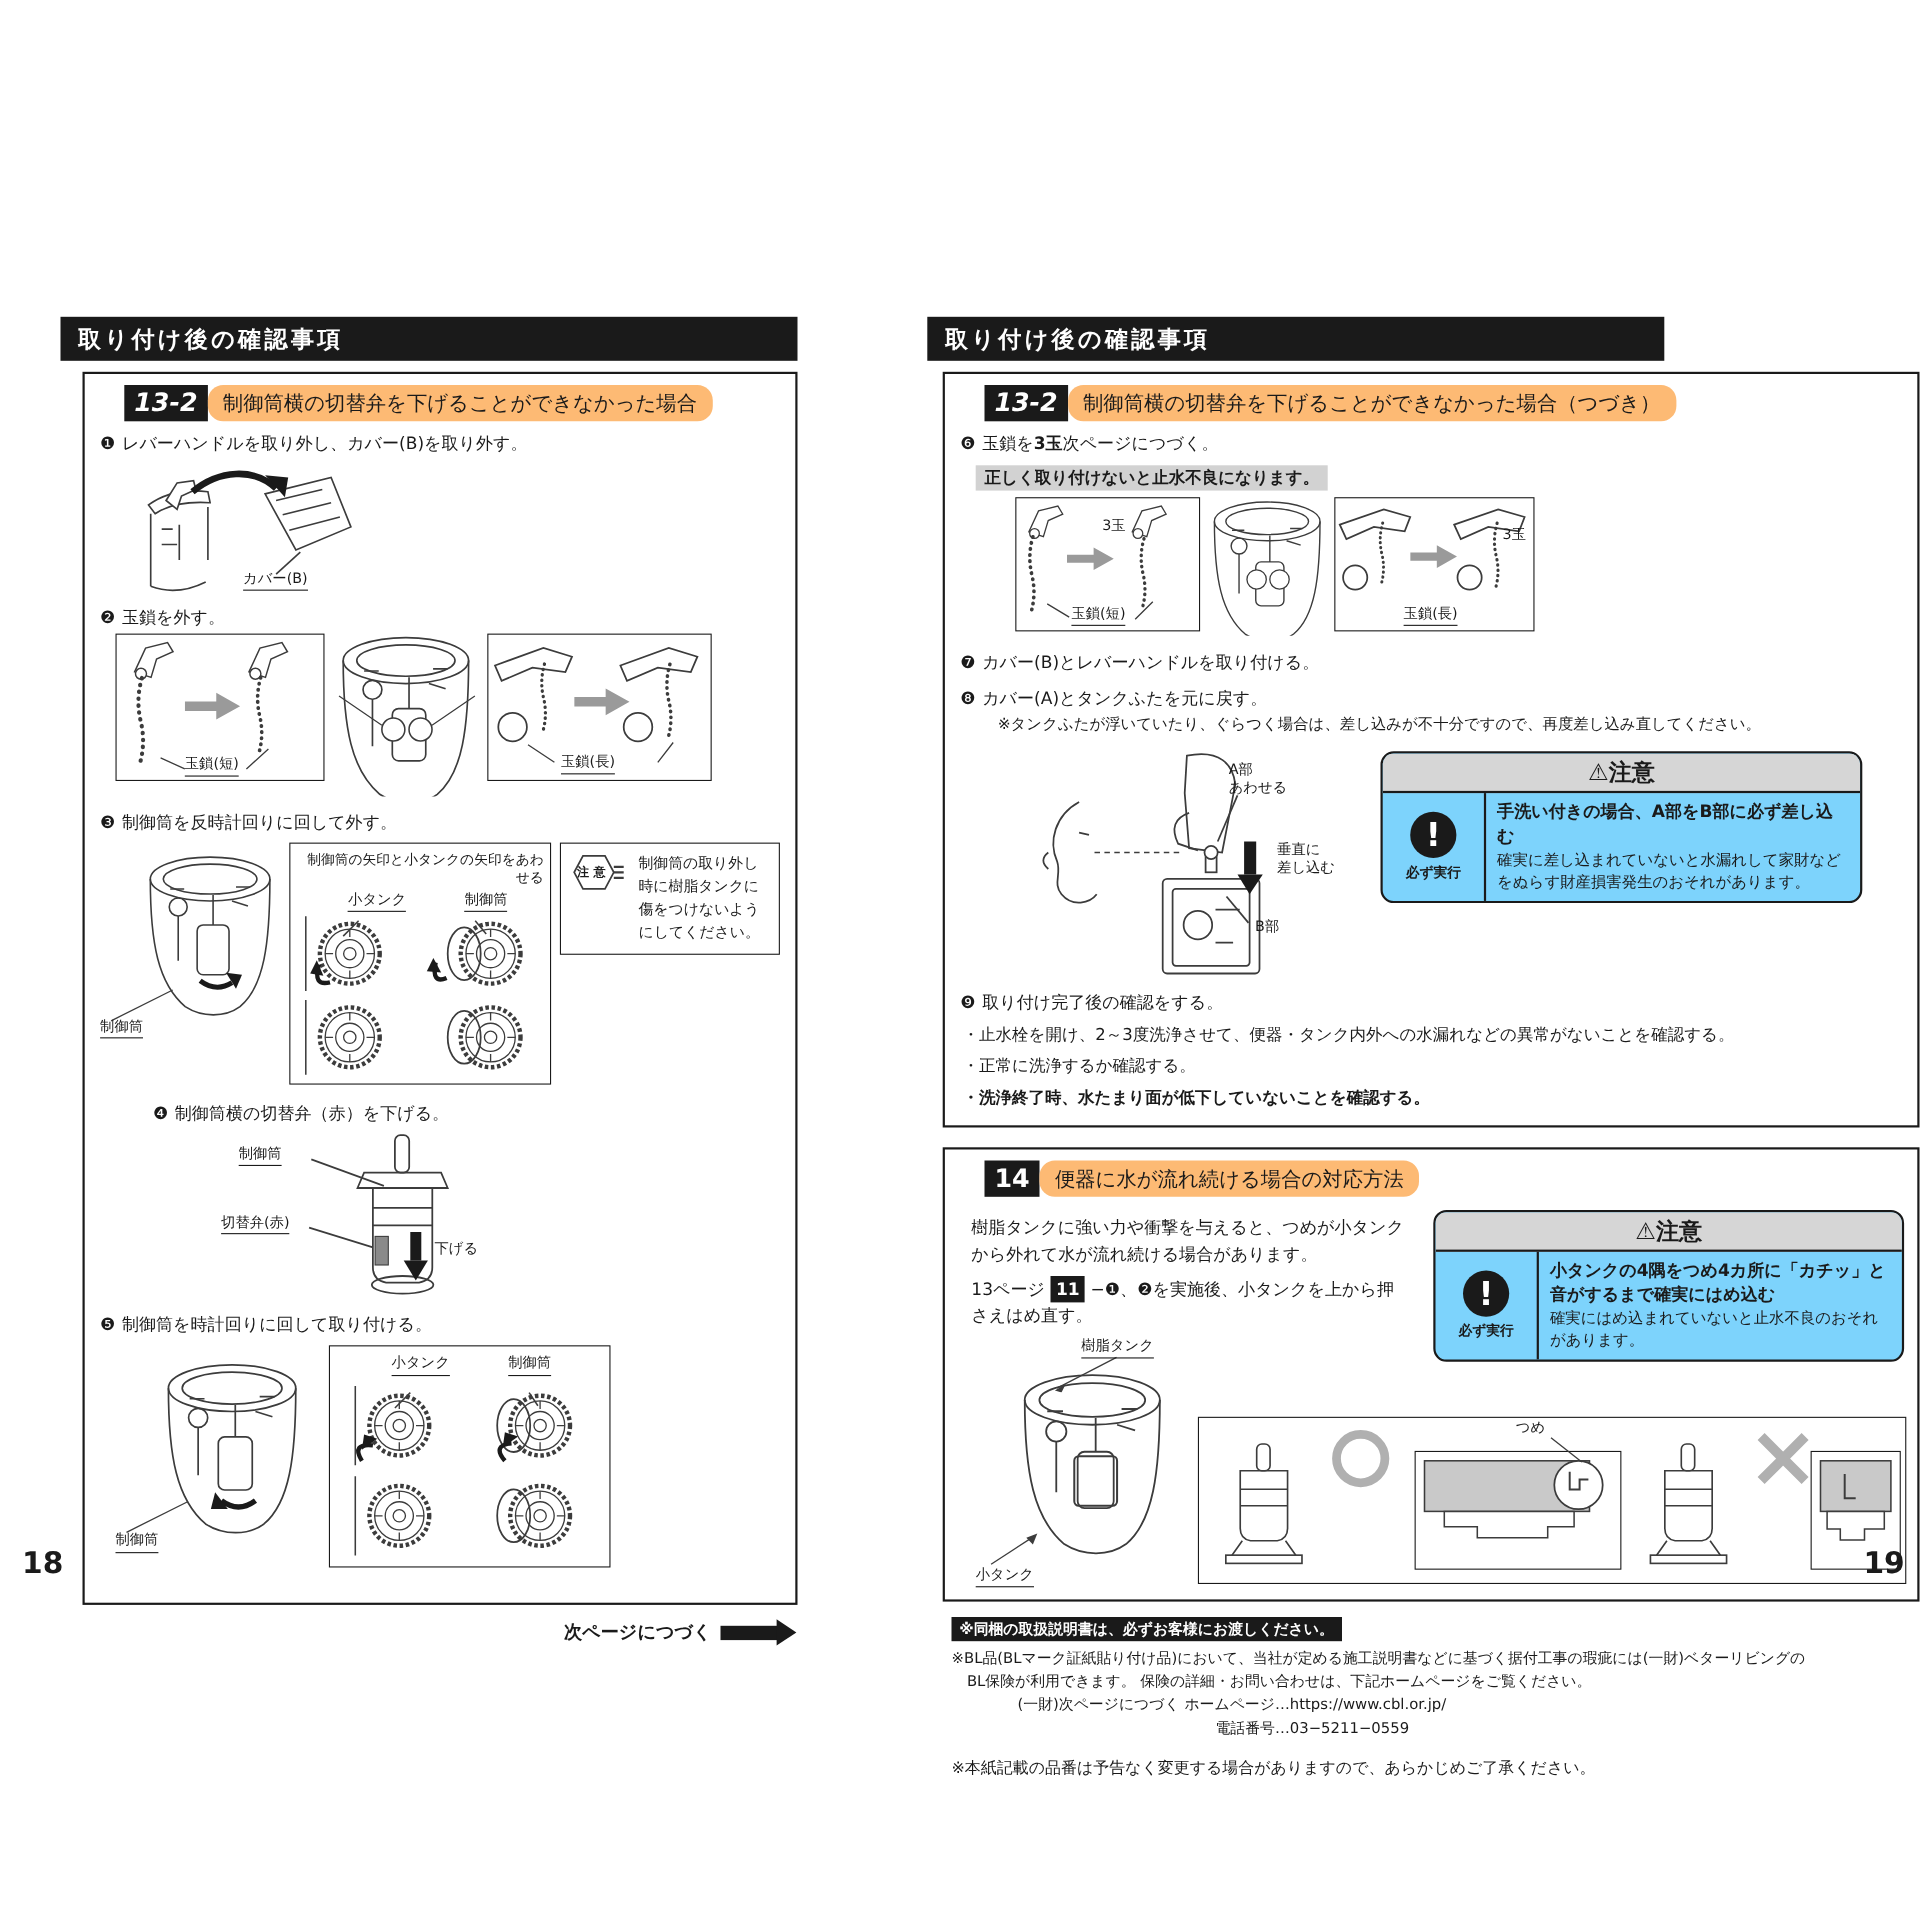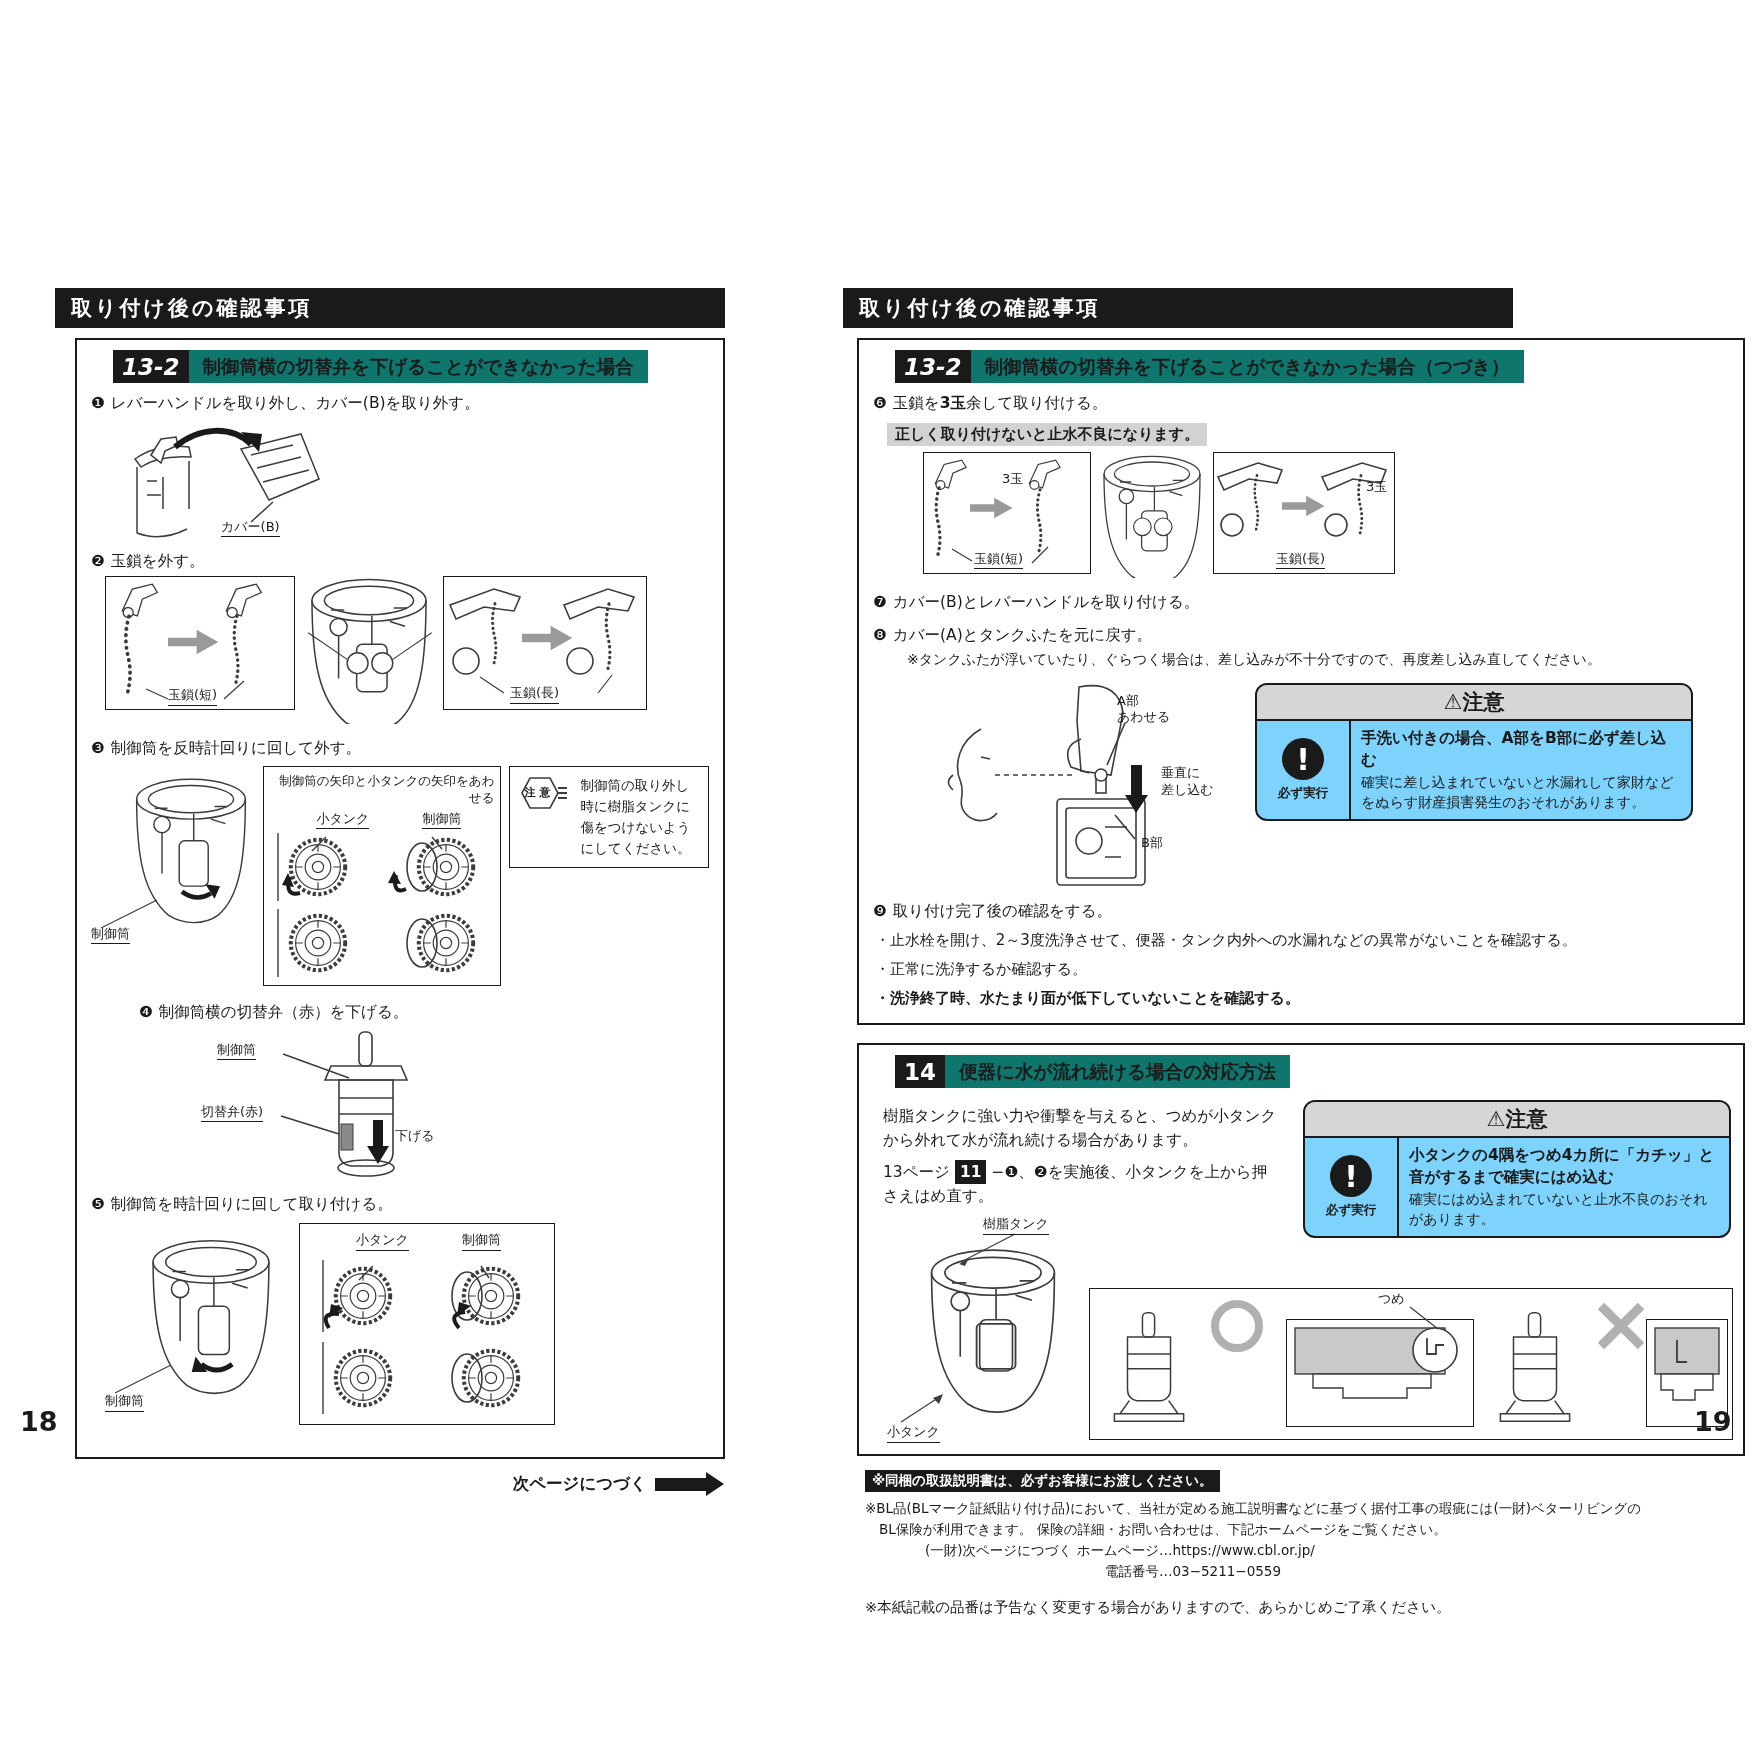--- a/index.html
+++ b/index.html
@@ -6,22 +6,22 @@
   body{width:1754px;height:1754px;background:#fff;position:relative;
        font-family:"DejaVu Sans","Liberation Sans",sans-serif;color:#1a1a1a;}
   .page{position:absolute;top:288px;}
   .hdrbar{background:#1a1a1a;color:#fff;font-weight:bold;font-size:21px;
           padding:6px 0 6px 16px;letter-spacing:3px;width:670px;box-sizing:border-box;}
   .secbox{border:2px solid #1a1a1a;background:#fff;box-sizing:border-box;
           margin-top:10px;padding:8px 14px 14px;position:relative;}
   .sechead{display:flex;align-items:stretch;margin:2px 0 10px -26px;padding-left:48px;}
   .secnum{background:#1a1a1a;color:#fff;font-weight:bold;font-size:23px;
           font-style:italic;padding:2px 9px;display:flex;align-items:center;}
-  .sectitle{background:#0f766e;font-weight:bold;font-size:18.5px;
-            padding:4px 14px;display:flex;align-items:center;}
+  .sectitle{background:#fdba74;font-weight:normal;font-size:18.5px;
+            padding:4px 14px;display:flex;align-items:center;border-radius:14px;}
   .step{font-size:15.5px;line-height:1.4;margin:10px 0 4px;}
   .snum{margin-right:1px;}
   .illo{position:relative;}
   .ibox{border:1.5px solid #1a1a1a;position:relative;background:#fff;box-sizing:border-box;}
   .dlabel{position:absolute;font-size:13px;white-space:nowrap;line-height:1.25;}
   .ul{border-bottom:1.2px solid #1a1a1a;padding-bottom:1px;}
   .row{display:flex;align-items:flex-start;}
   .notebox{border:1.5px solid #1a1a1a;padding:8px 10px;display:flex;gap:10px;
            align-items:flex-start;background:#fff;box-sizing:border-box;}
   .notetext{font-size:13.5px;line-height:1.55;}
@@ -338,21 +338,21 @@
 
   <div class="secbox" style="width:888px;margin-left:14px;">
     <div class="sechead">
       <span class="secnum">13-2</span>
       <span class="sectitle">制御筒横の切替弁を下げることができなかった場合（つづき）</span>
     </div>
 
     
     <div class="step">
       <span class="snum">❻</span>
-      <span><span>玉鎖を</span><span class="bold">3玉</span><span>余して取り付ける。</span></span>
+      <span><span>玉鎖を</span><span class="bold">3玉</span><span>次ページにつづく。</span></span>
     </div>
     <div class="highlight">正しく取り付けないと止水不良になります。</div>
 
     <div class="row" style="gap:2px;margin-left:50px;">
       <div class="ibox" style="width:168px;height:122px;">
         <svg width="165" height="119" viewBox="0 0 165 119">
           <use href="#sym-lever" x="4" y="2" width="44" height="38"></use>
           <use href="#sym-chain" x="0" y="32" width="30" height="74"></use>
           <use href="#sym-arrow-gray" x="46" y="44" width="44" height="22"></use>
           <use href="#sym-lever" x="98" y="2" width="44" height="38"></use>

